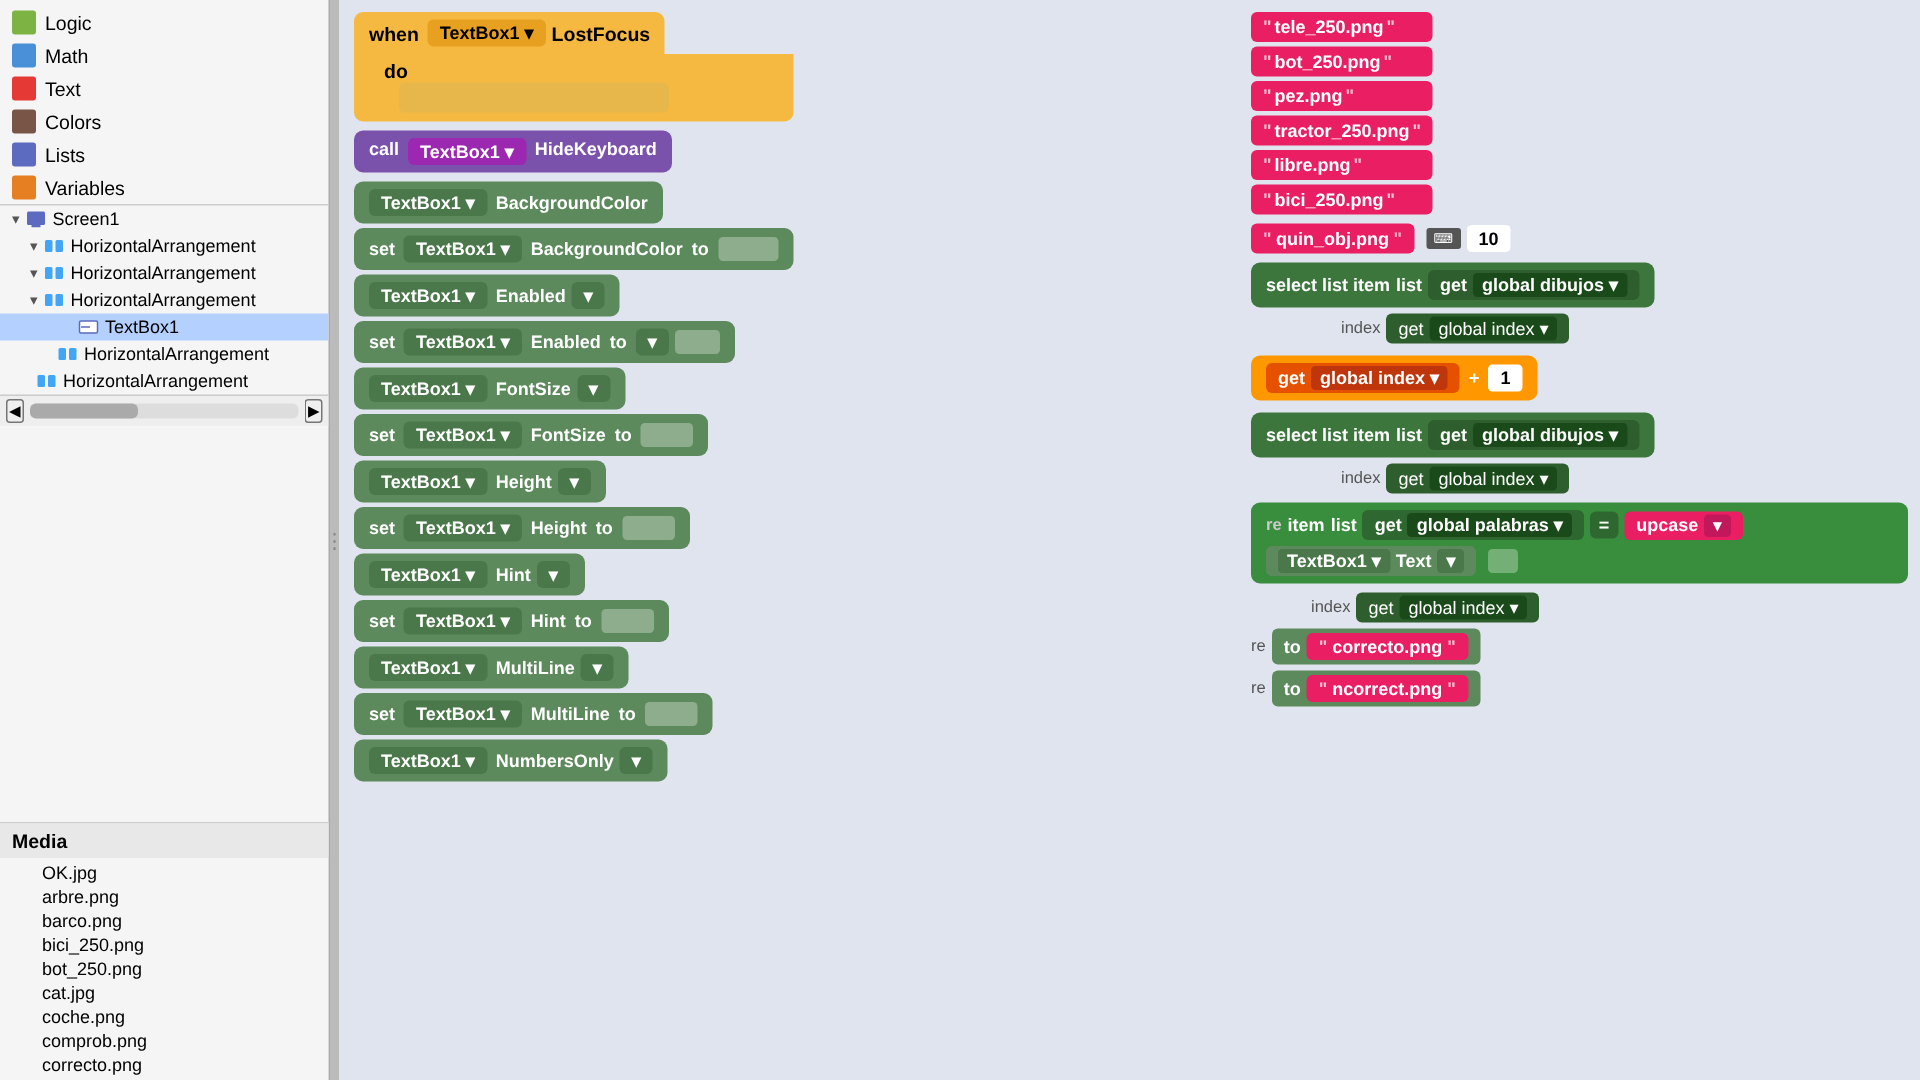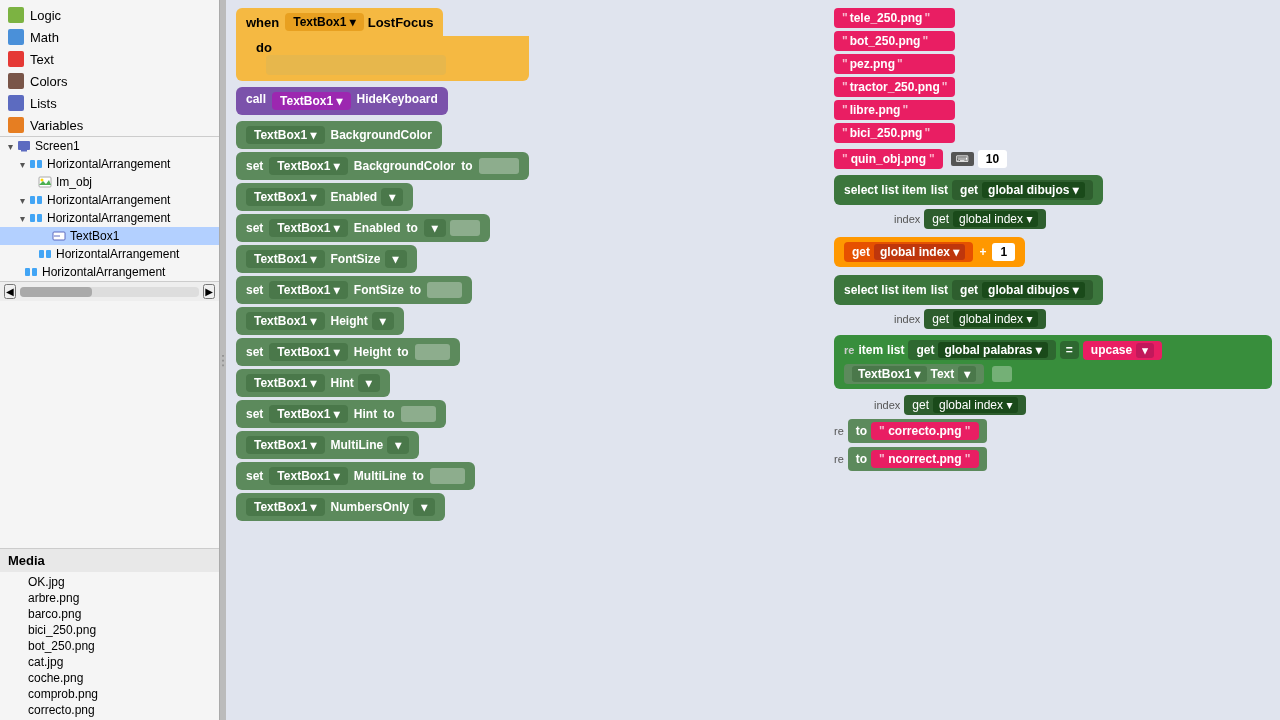--- a/index.html
+++ b/index.html
@@ -176,29 +176,20 @@
 
       <div class="tree-item indent1">
         <span class="tree-arrow">▾</span>
         <svg class="tree-icon" viewBox="0 0 14 14">
             <rect x="1" y="3" width="5" height="8" rx="1" fill="#42a5f5"></rect>
             <rect x="8" y="3" width="5" height="8" rx="1" fill="#42a5f5"></rect>
           </svg>
         <span class="tree-label">HorizontalArrangement</span>
       </div>
 
-      <div class="tree-item indent2">
-        <span class="tree-arrow"> </span>
-        <svg class="tree-icon" viewBox="0 0 14 14">
-            <rect x="1" y="2" width="12" height="10" rx="1" fill="#fff" stroke="#aaa"></rect>
-            <circle cx="4" cy="5" r="1.5" fill="#ffd600"></circle>
-            <polyline points="1,10 5,6 8,9 11,5 13,10" fill="#4caf50" stroke="none"></polyline>
-          </svg>
-        <span class="tree-label">Im_obj</span>
-      </div>
 
       <div class="tree-item indent1">
         <span class="tree-arrow">▾</span>
         <svg class="tree-icon" viewBox="0 0 14 14">
             <rect x="1" y="3" width="5" height="8" rx="1" fill="#42a5f5"></rect>
             <rect x="8" y="3" width="5" height="8" rx="1" fill="#42a5f5"></rect>
           </svg>
         <span class="tree-label">HorizontalArrangement</span>
       </div>
 

